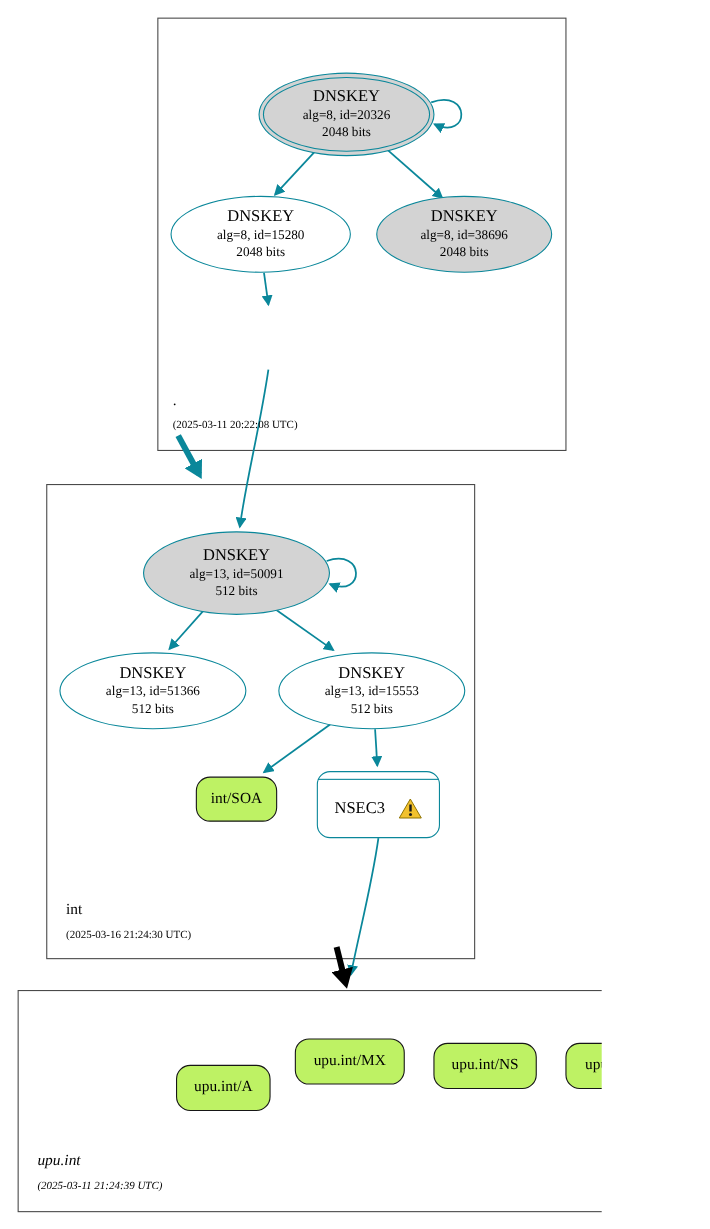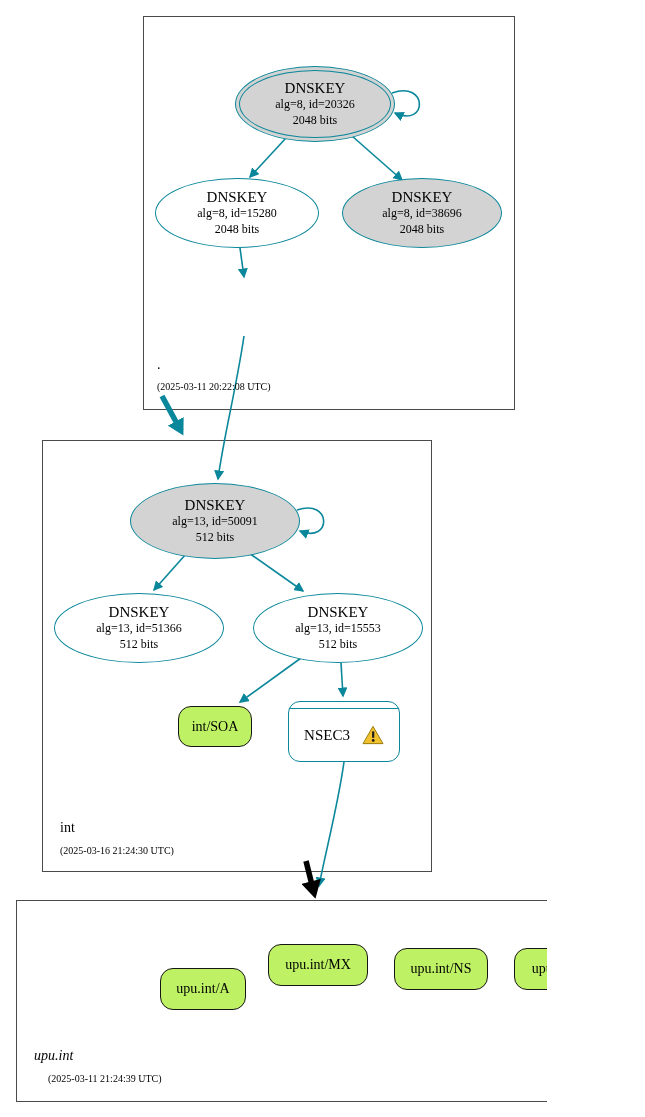--- a/index.html
+++ b/index.html
@@ -163,15 +163,15 @@
     <div>upu.int/MX</div>
   </div>
   <div class="node rrset" style="left:394px;top:948px;width:94px;height:42px;">
     <div>upu.int/NS</div>
   </div>
   <div class="node rrset" style="left:514px;top:948px;width:106px;height:42px;">
     <div>upu.int/TXT</div>
   </div>
 
   <div class="zone-label" style="left:34px;top:1048px;font-style:italic;">upu.int</div>
-  <div class="zone-ts" style="left:48px;top:1073px;">(2025-03-11 21:24:39 UTC)</div>
+  <div class="zone-ts" style="left:34px;top:1073px;font-style:italic;">(2025-03-11 21:24:39 UTC)</div>
 
 </div>
 
 </body></html>

